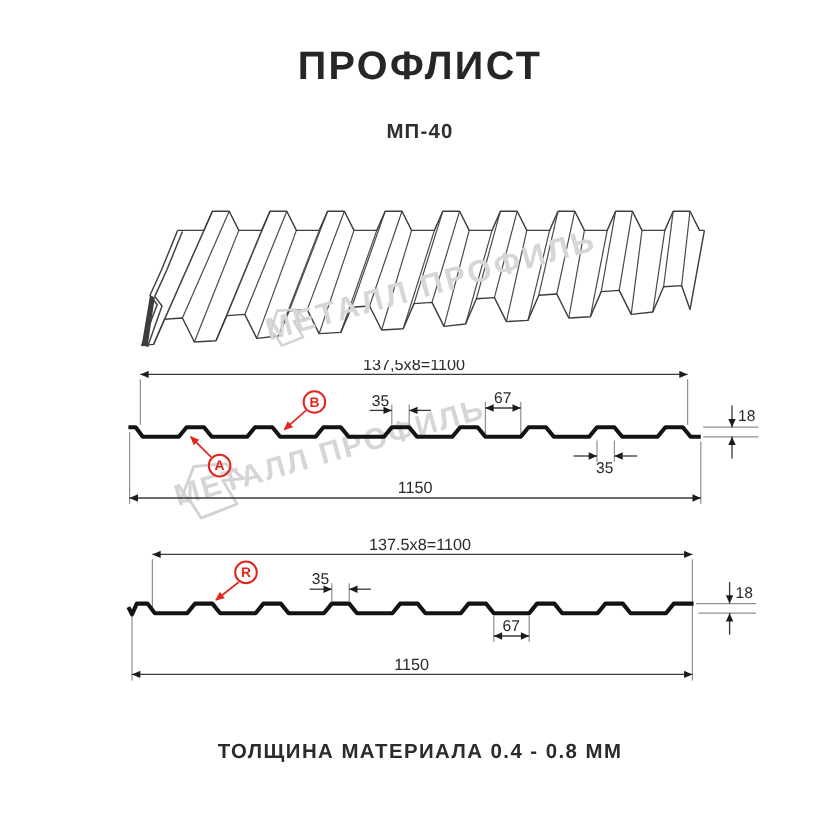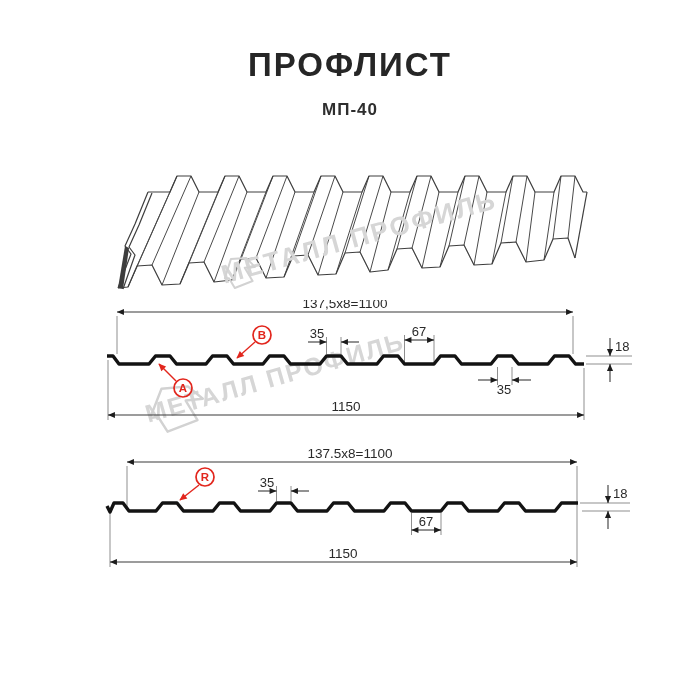--- a/index.html
+++ b/index.html
@@ -1,18 +1,18 @@
 <!DOCTYPE html>
 <html><head>
 <meta charset="utf-8">
 <style>
   html,body{margin:0;padding:0;background:#fff;}
   .canvas{position:relative;width:700px;height:700px;background:#ffffff;overflow:hidden;
           font-family:"Liberation Sans",sans-serif;}
-  .title{position:absolute;top:46px;left:0;width:700px;text-align:center;
+  .title{position:absolute;top:36px;left:0;width:700px;text-align:center;
          font-size:33px;font-weight:800;letter-spacing:2px;color:#262626;}
   .subtitle{position:absolute;top:100px;left:0;width:700px;text-align:center;
             font-size:17px;font-weight:700;letter-spacing:1px;color:#2e2e2e;}
   .footer{position:absolute;top:617px;left:0;width:700px;text-align:center;
           font-size:17px;font-weight:600;letter-spacing:1.2px;color:#2b2b2b;}
   .wm{position:absolute;display:flex;align-items:center;pointer-events:none;}
   .wm .wm-text{font-weight:700;color:#d6d6d6;white-space:nowrap;}
   #wm1{left:222px;top:260px;gap:12px;transform:rotate(-15.5deg);transform-origin:0 50%;}
   #wm1 .wm-text{font-size:26px;letter-spacing:2.5px;}
   #wm2{left:146px;top:400px;gap:12px;transform:rotate(-16deg);transform-origin:0 50%;}
@@ -198,14 +198,15 @@
     <text class="dimtxt" x="593" y="53" text-anchor="start">18</text>
     <text class="modtxt" x="323" y="113" text-anchor="middle">1150</text>
 
     <g>
       <line class="redln" x1="179" y1="40" x2="160" y2="55" marker-end="url(#arrR)"></line>
       <circle class="redcirc" cx="185" cy="32" r="9"></circle>
       <text class="redtxt" x="185" y="36" text-anchor="middle">R</text>
     </g>
   </svg>
 
+  <div class="footer">ТОЛЩИНА МАТЕРИАЛА 0.4 - 0.8 ММ</div>
 
 </div>
 
 </body></html>

